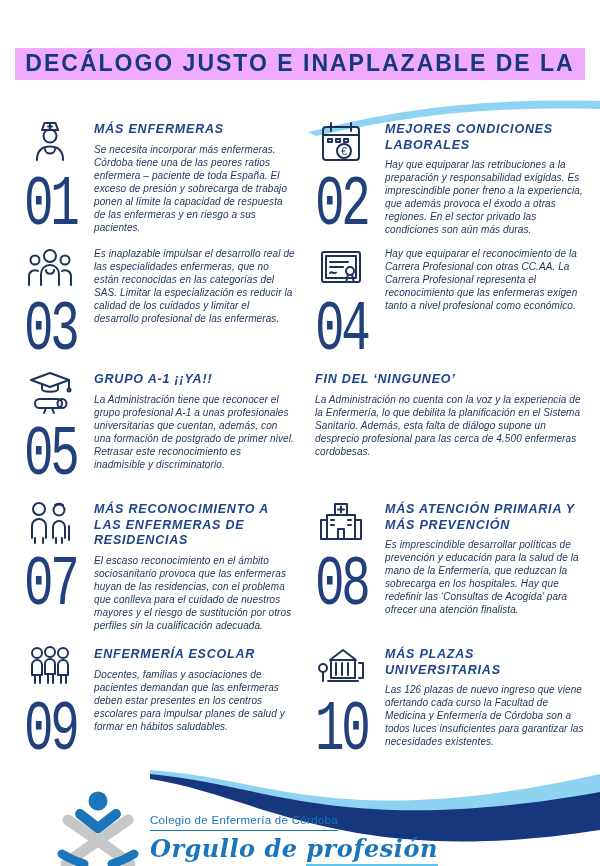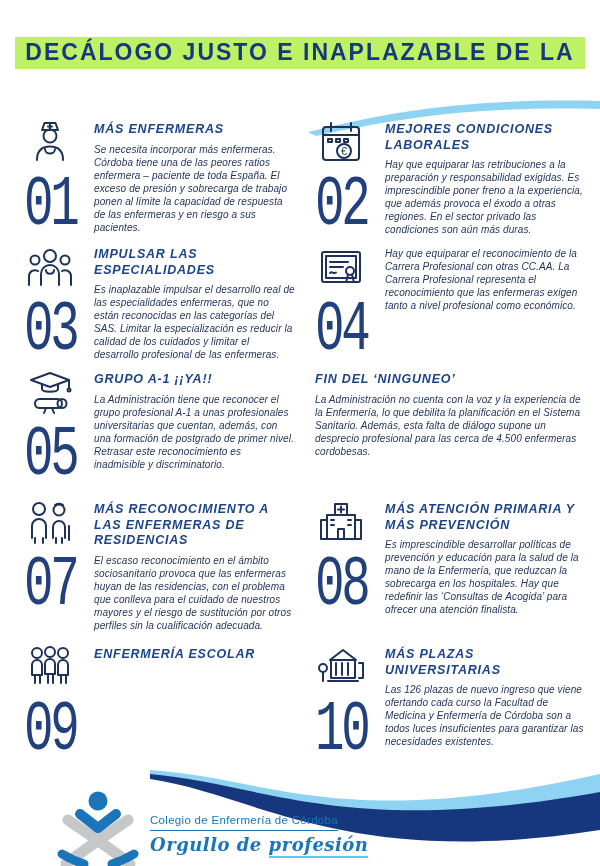--- a/index.html
+++ b/index.html
@@ -5,23 +5,23 @@
   * { margin:0; padding:0; box-sizing:border-box; }
   html,body { background:#e8e8e8; }
   .page {
     position:relative; width:600px; height:866px; margin:0 auto;
     background:#ffffff; overflow:hidden;
     font-family:"Liberation Sans", sans-serif;
   }
   
   .header { position:absolute; top:36px; left:0; width:100%; text-align:center; z-index:2; }
   .header .hl {
-    display:inline-block; background:#bef264; color:#16387F;
+    display:inline-block; background:#f0abfc; color:#16387F;
     font-weight:bold; font-size:23px; letter-spacing:2px;
-    padding:1px 10px 2px; margin:1px 0; line-height:1.25;
+    padding:1px 10px 2px; margin:12px 0; line-height:1.25;
   }
   
   .wave-top { position:absolute; top:88px; left:300px; width:300px; height:52px; z-index:0; }
   .wave-bottom { position:absolute; top:762px; left:0; width:600px; height:104px; z-index:0; }
   
   .grid {
     position:absolute; top:118px; left:24px; width:576px; z-index:1;
     display:grid; grid-template-columns:285px 285px;
     grid-template-rows:125px 125px 130px 145px 132px; column-gap:6px;
   }
@@ -44,21 +44,21 @@
   
   .footer { position:absolute; top:788px; left:0; width:100%; height:78px; z-index:1; }
   .logo { position:absolute; left:52px; top:2px; width:92px; height:76px; }
   .footer-text { position:absolute; left:150px; top:22px; }
   .org-name {
     color:#1B75BB; font-size:11.5px; letter-spacing:0.3px;
     padding-bottom:4px; border-bottom:1.5px solid #1B75BB; display:inline-block;
   }
   .tagline {
     margin-top:3px; font-family:"DejaVu Serif", serif; font-style:italic; font-weight:bold;
-    color:#1B75BB; font-size:18px; letter-spacing:0.5px;
+    color:#1B75BB; font-size:24px; letter-spacing:0.5px;
   }
   .tagline .emph { border-bottom:2px solid #5BC5F0; padding-bottom:1px; }
 </style>
 </head>
 <body>
 
 <div class="page">
 
   <svg class="wave-top" viewBox="0 0 300 52">
     <path d="M8,44 C95,22 175,10 300,13 L300,21 C175,18 100,30 16,48 Z" fill="#8FD3F2"></path>
@@ -119,21 +119,20 @@
             <circle cx="9" cy="17" r="4.5"></circle>
               <path d="M3,42 V33 a6,6 0 0 1 9,-5"></path>
             <circle cx="39" cy="17" r="4.5"></circle>
               <path d="M45,42 V33 a6,6 0 0 0 -9,-5"></path>
             <path d="M20,27 c0,5 8,5 8,0"></path>
           </svg>
         </span>
         <div class="item-number">03</div>
       </div>
       <div class="item-body">
-        <div class="item-title">IMPULSAR LAS ESPECIALIDADES</div>
         <div class="item-desc">Es inaplazable impulsar el desarrollo real de las especialidades enfermeras, que no están reconocidas en las categorías del SAS. Limitar la especialización es reducir la calidad de los cuidados y limitar el desarrollo profesional de las enfermeras.</div>
       </div>
     </div>
 
     <div class="item">
       <div class="item-left">
         <span class="item-icon">
           <svg viewBox="0 0 48 48">
             <rect x="5" y="9" width="38" height="30" rx="2"></rect>
             <rect x="9" y="13" width="30" height="22"></rect>
@@ -231,20 +230,21 @@
             <path d="M6,32 V22 a5,5 0 0 1 10,0 V32 Z"></path>
             <path d="M19,31 V21 a5,5 0 0 1 10,0 V31 Z"></path>
             <path d="M32,32 V22 a5,5 0 0 1 10,0 V32 Z"></path>
             <path d="M9,32 v8 M14,32 v8 M22,31 v9 M27,31 v9 M35,32 v8 M40,32 v8"></path>
           </svg>
         </span>
         <div class="item-number">09</div>
       </div>
       <div class="item-body">
         <div class="item-title">ENFERMERÍA ESCOLAR</div>
+        <div class="item-desc">Docentes, familias y asociaciones de pacientes demandan que las enfermeras deben estar presentes en los centros escolares para impulsar planes de salud y formar en hábitos saludables.</div>
       </div>
     </div>
 
     <div class="item">
       <div class="item-left">
         <span class="item-icon">
           <svg viewBox="0 0 48 48">
             <path d="M13,17 L26,7 L39,17 Z"></path>
             <rect x="14" y="17" width="24" height="18"></rect>
             <path d="M19,20 v12 M25,20 v12 M31,20 v12"></path>

